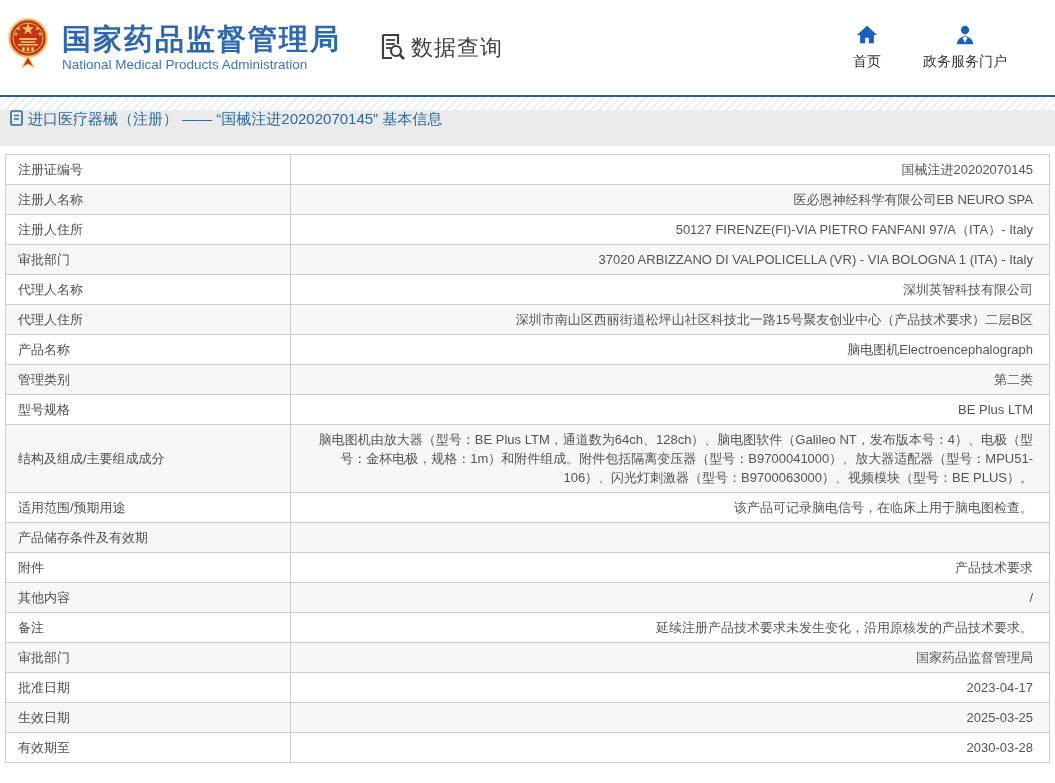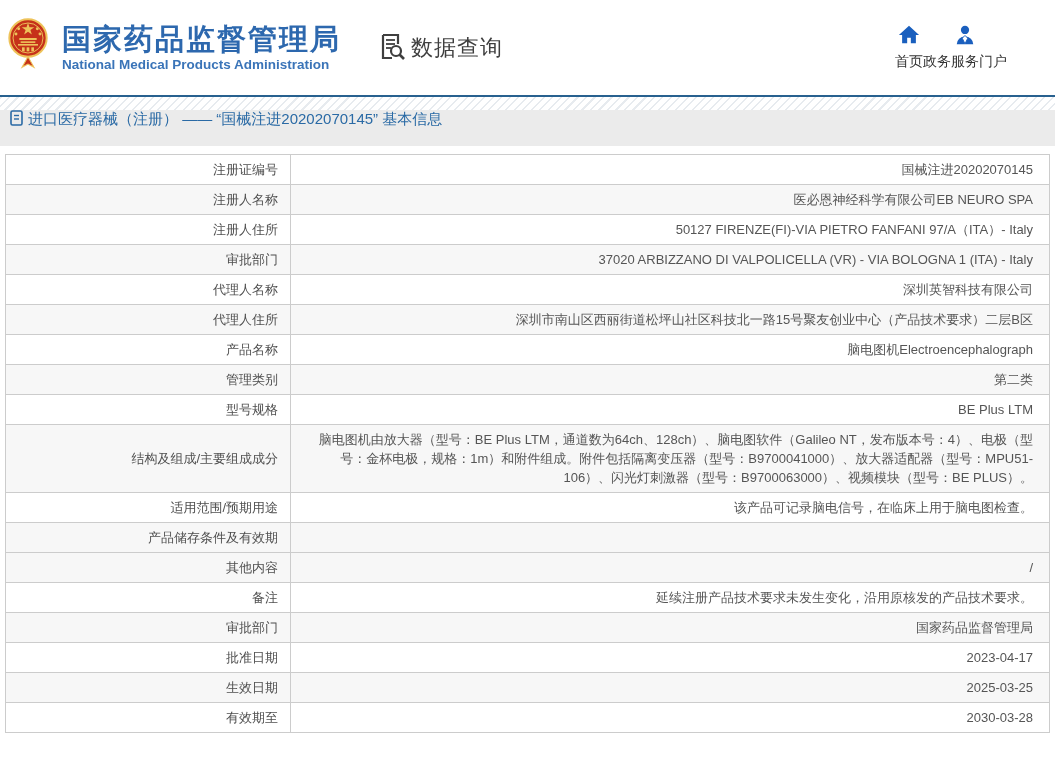--- a/index.html
+++ b/index.html
@@ -5,48 +5,48 @@
   * { margin:0; padding:0; box-sizing:border-box; }
   html,body { width:1055px; height:783px; overflow:hidden; background:#fff;
     font-family:"Liberation Sans","DejaVu Sans",sans-serif; }
 
   
   .header { height:95px; display:flex; align-items:center; padding:0 20px 0 8px; background:#fff; }
   .logo-group { display:flex; align-items:center; cursor:pointer; }
   .emblem { width:40px; height:60px; margin-right:14px; flex:0 0 auto; }
   .org-names { display:flex; flex-direction:column; }
   .org-zh { font-size:29px; font-weight:bold; color:#2d68ae; letter-spacing:2px; line-height:32px; }
-  .org-en { font-size:13.5px; font-weight:bold; color:#3a74b8; margin-top:2px; }
+  .org-en { font-size:13.5px; font-weight:normal; color:#3a74b8; margin-top:2px; }
 
   .data-query { display:flex; align-items:flex-start; margin-left:38px; cursor:pointer; }
   .dq-icon { width:26px; height:28px; }
   .dq-label { font-size:22px; color:#3f3f3f; margin-left:6px; letter-spacing:1px; }
 
   .header-spacer { flex:1; }
-  .top-nav { display:flex; padding-right:28px; }
+  .top-nav { display:flex; gap:42px; padding-right:28px; }
   .nav-item { display:flex; flex-direction:column; align-items:center; cursor:pointer; }
   .nav-item svg { width:22px; height:22px; }
   .nav-label { font-size:14px; color:#333; margin-top:7px; }
 
   
   .divider-line { height:2px; background:#28618f; }
   .hatch-band { height:13px; background:
     repeating-linear-gradient(135deg,#e7ebef 0 1.5px,transparent 1.5px 6px); }
 
   
   .breadcrumb-bar { height:36px; background:#ebebeb; display:flex; padding:0 10px; }
   .bc-icon { width:13px; height:16px; margin-right:5px; flex:0 0 auto; }
   .bc-text { font-size:15px; color:#2a6aa5; }
 
   
   .table-wrap { margin:8px 5px 0 5px; }
   table.info { width:100%; border-collapse:collapse; table-layout:fixed; }
   table.info th, table.info td { border:1px solid #ccc; font-size:13px; color:#555;
     line-height:19px; vertical-align:middle; }
-  table.info th { width:285px; font-weight:normal; text-align:right; padding:5px 12px; color:#4f4f4f; }
+  table.info th { width:285px; font-weight:normal; text-align:left; padding:5px 12px; color:#4f4f4f; }
   table.info td { text-align:right; padding:5px 16px; }
   table.info tr { height:30px; }
   table.info tr.alt { background:#f7f7f7; }
 </style>
 </head>
 <body>
 
 <div class="header">
   <div class="logo-group">
     <svg class="emblem" viewBox="0 0 60 90">
@@ -159,20 +159,24 @@
         <td>脑电图机由放大器（型号：BE Plus LTM，通道数为64ch、128ch）、脑电图软件（Galileo NT，发布版本号：4）、电极（型号：金杯电极，规格：1m）和附件组成。附件包括隔离变压器（型号：B9700041000）、放大器适配器（型号：MPU51-106）、闪光灯刺激器（型号：B9700063000）、视频模块（型号：BE PLUS）。</td>
       </tr>
       <tr>
         <th>适用范围/预期用途</th>
         <td>该产品可记录脑电信号，在临床上用于脑电图检查。</td>
       </tr>
       <tr class="alt">
         <th>产品储存条件及有效期</th>
         <td></td>
       </tr>
+      <tr>
+        <th>附件</th>
+        <td>产品技术要求</td>
+      </tr>
       <tr class="alt">
         <th>其他内容</th>
         <td>/</td>
       </tr>
       <tr>
         <th>备注</th>
         <td>延续注册产品技术要求未发生变化，沿用原核发的产品技术要求。</td>
       </tr>
       <tr class="alt">
         <th>审批部门</th>

